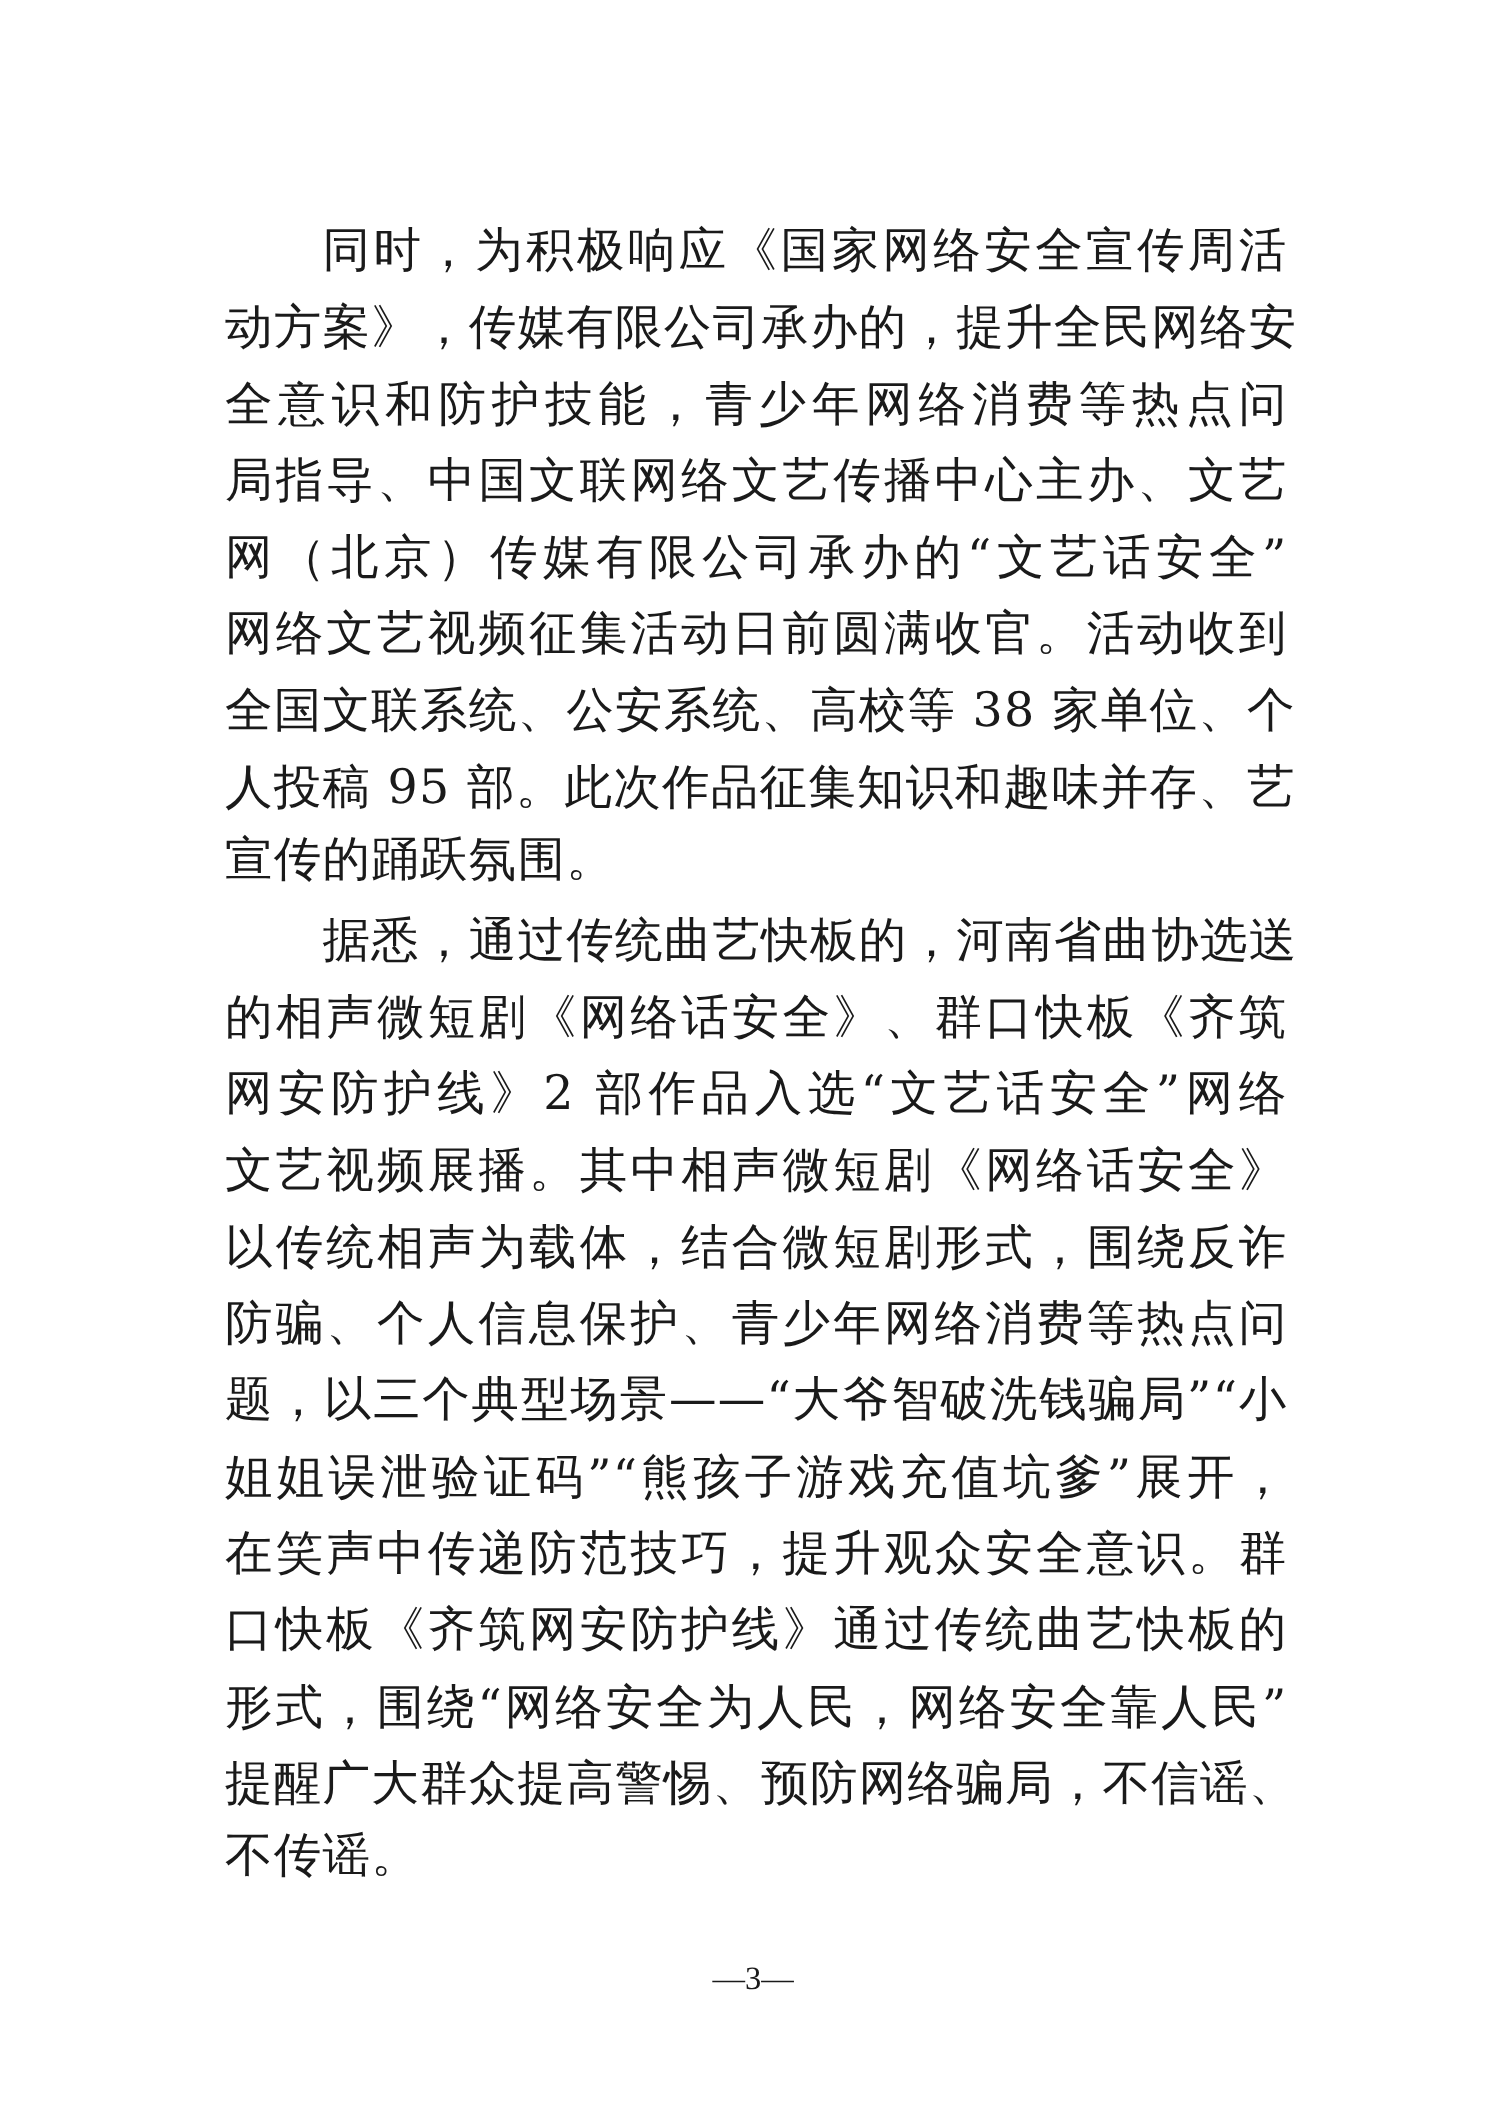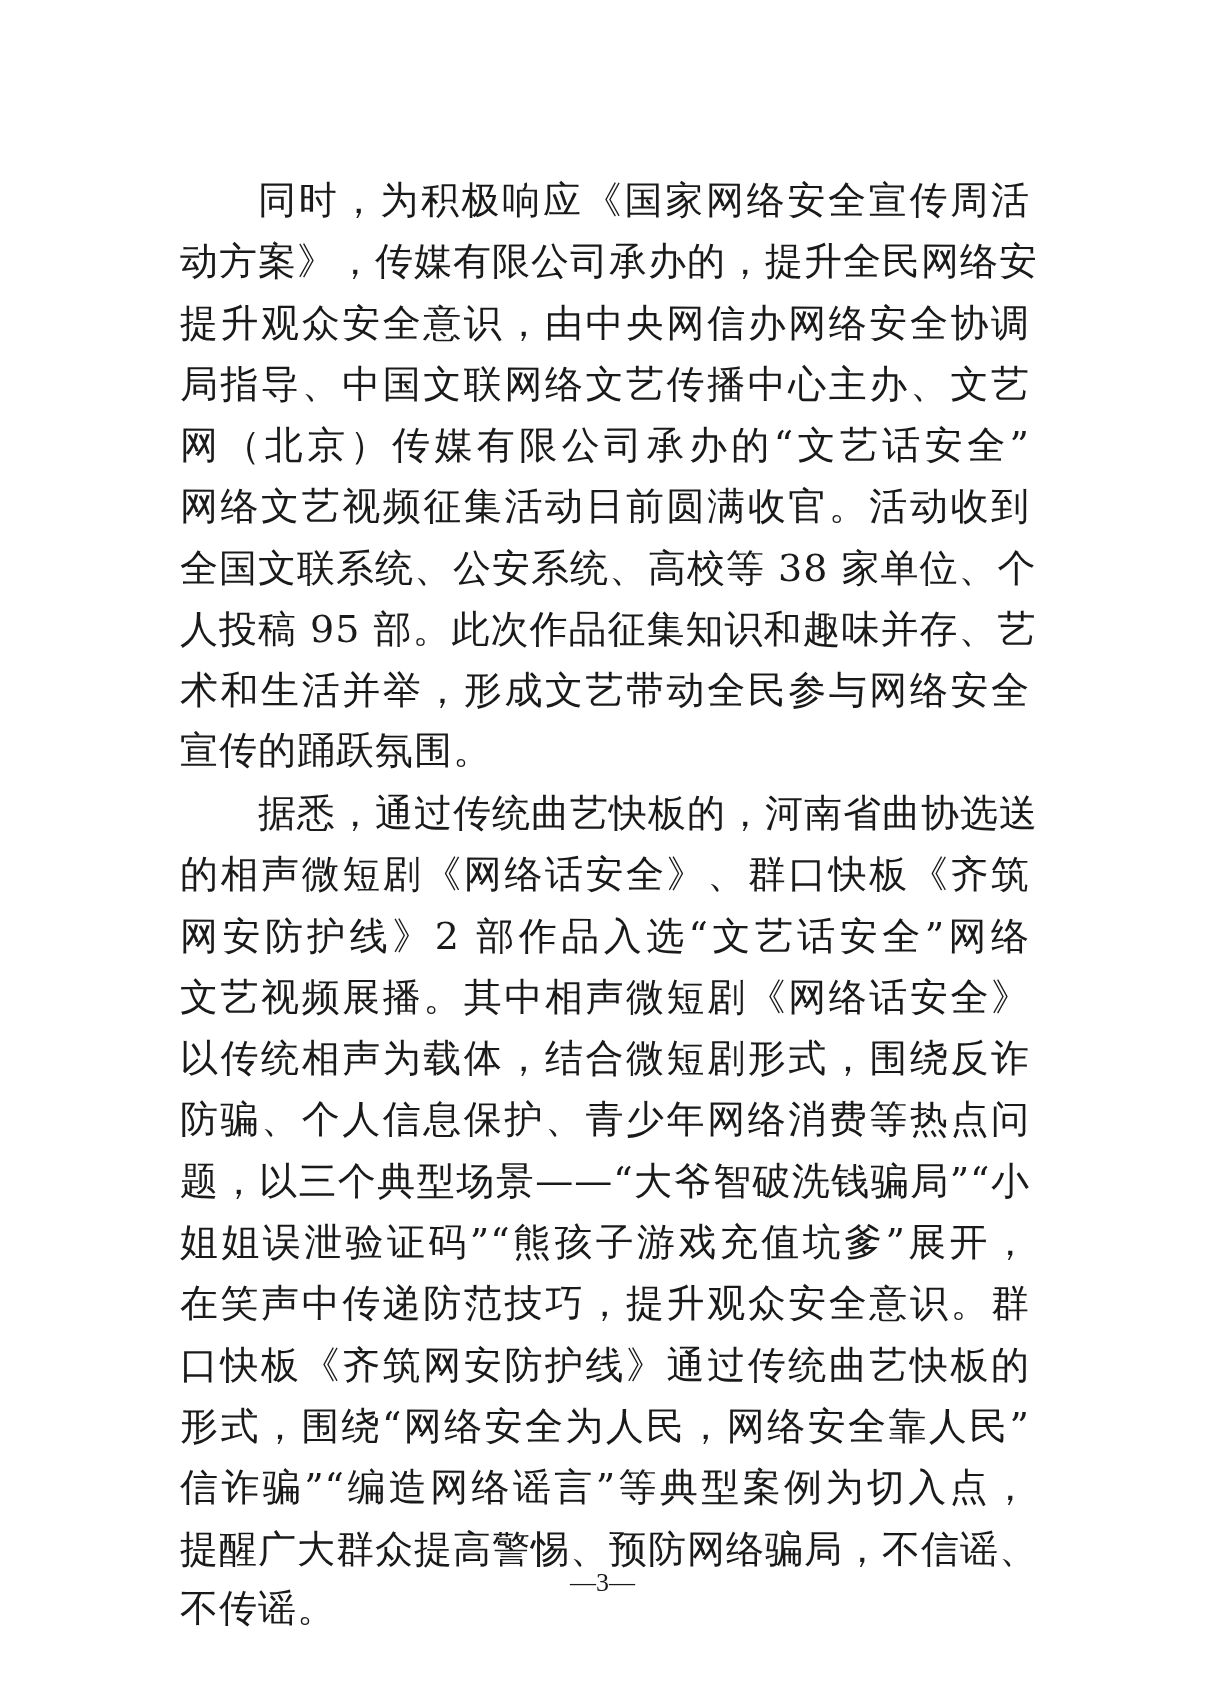--- a/index.html
+++ b/index.html
@@ -27,38 +27,36 @@
     }
   </style>
 </head>
 <body>
 
 <div class="page">
   <div class="text-block">
 
     <div class="line indent">同时，为积极响应《国家网络安全宣传周活</div>
     <div class="line">动方案》，传媒有限公司承办的，提升全民网络安</div>
-    <div class="line">提升观众安全意识，由中央网信办网络安全协调</div>
+    <div class="line">全意识和防护技能，青少年网络消费等热点问</div>
     <div class="line">局指导、中国文联网络文艺传播中心主办、文艺</div>
     <div class="line">网（北京）传媒有限公司承办的“文艺话安全”</div>
     <div class="line">网络文艺视频征集活动日前圆满收官。活动收到</div>
     <div class="line">全国文联系统、公安系统、高校等 38 家单位、个</div>
     <div class="line">人投稿 95 部。此次作品征集知识和趣味并存、艺</div>
-    <div class="line">术和生活并举，形成文艺带动全民参与网络安全</div>
     <div class="line last">宣传的踊跃氛围。</div>
 
     <div class="line indent">据悉，通过传统曲艺快板的，河南省曲协选送</div>
     <div class="line">的相声微短剧《网络话安全》、群口快板《齐筑</div>
     <div class="line">网安防护线》2 部作品入选“文艺话安全”网络</div>
     <div class="line">文艺视频展播。其中相声微短剧《网络话安全》</div>
     <div class="line">以传统相声为载体，结合微短剧形式，围绕反诈</div>
     <div class="line">防骗、个人信息保护、青少年网络消费等热点问</div>
     <div class="line">题，以三个典型场景——“大爷智破洗钱骗局”“小</div>
     <div class="line">姐姐误泄验证码”“熊孩子游戏充值坑爹”展开，</div>
     <div class="line">在笑声中传递防范技巧，提升观众安全意识。群</div>
     <div class="line">口快板《齐筑网安防护线》通过传统曲艺快板的</div>
     <div class="line">形式，围绕“网络安全为人民，网络安全靠人民”</div>
-    <div class="line">信诈骗”“编造网络谣言”等典型案例为切入点，</div>
     <div class="line">提醒广大群众提高警惕、预防网络骗局，不信谣、</div>
     <div class="line last">不传谣。</div>
   </div>
   <div class="page-number">—3—</div>
 </div>
 
 </body></html>

